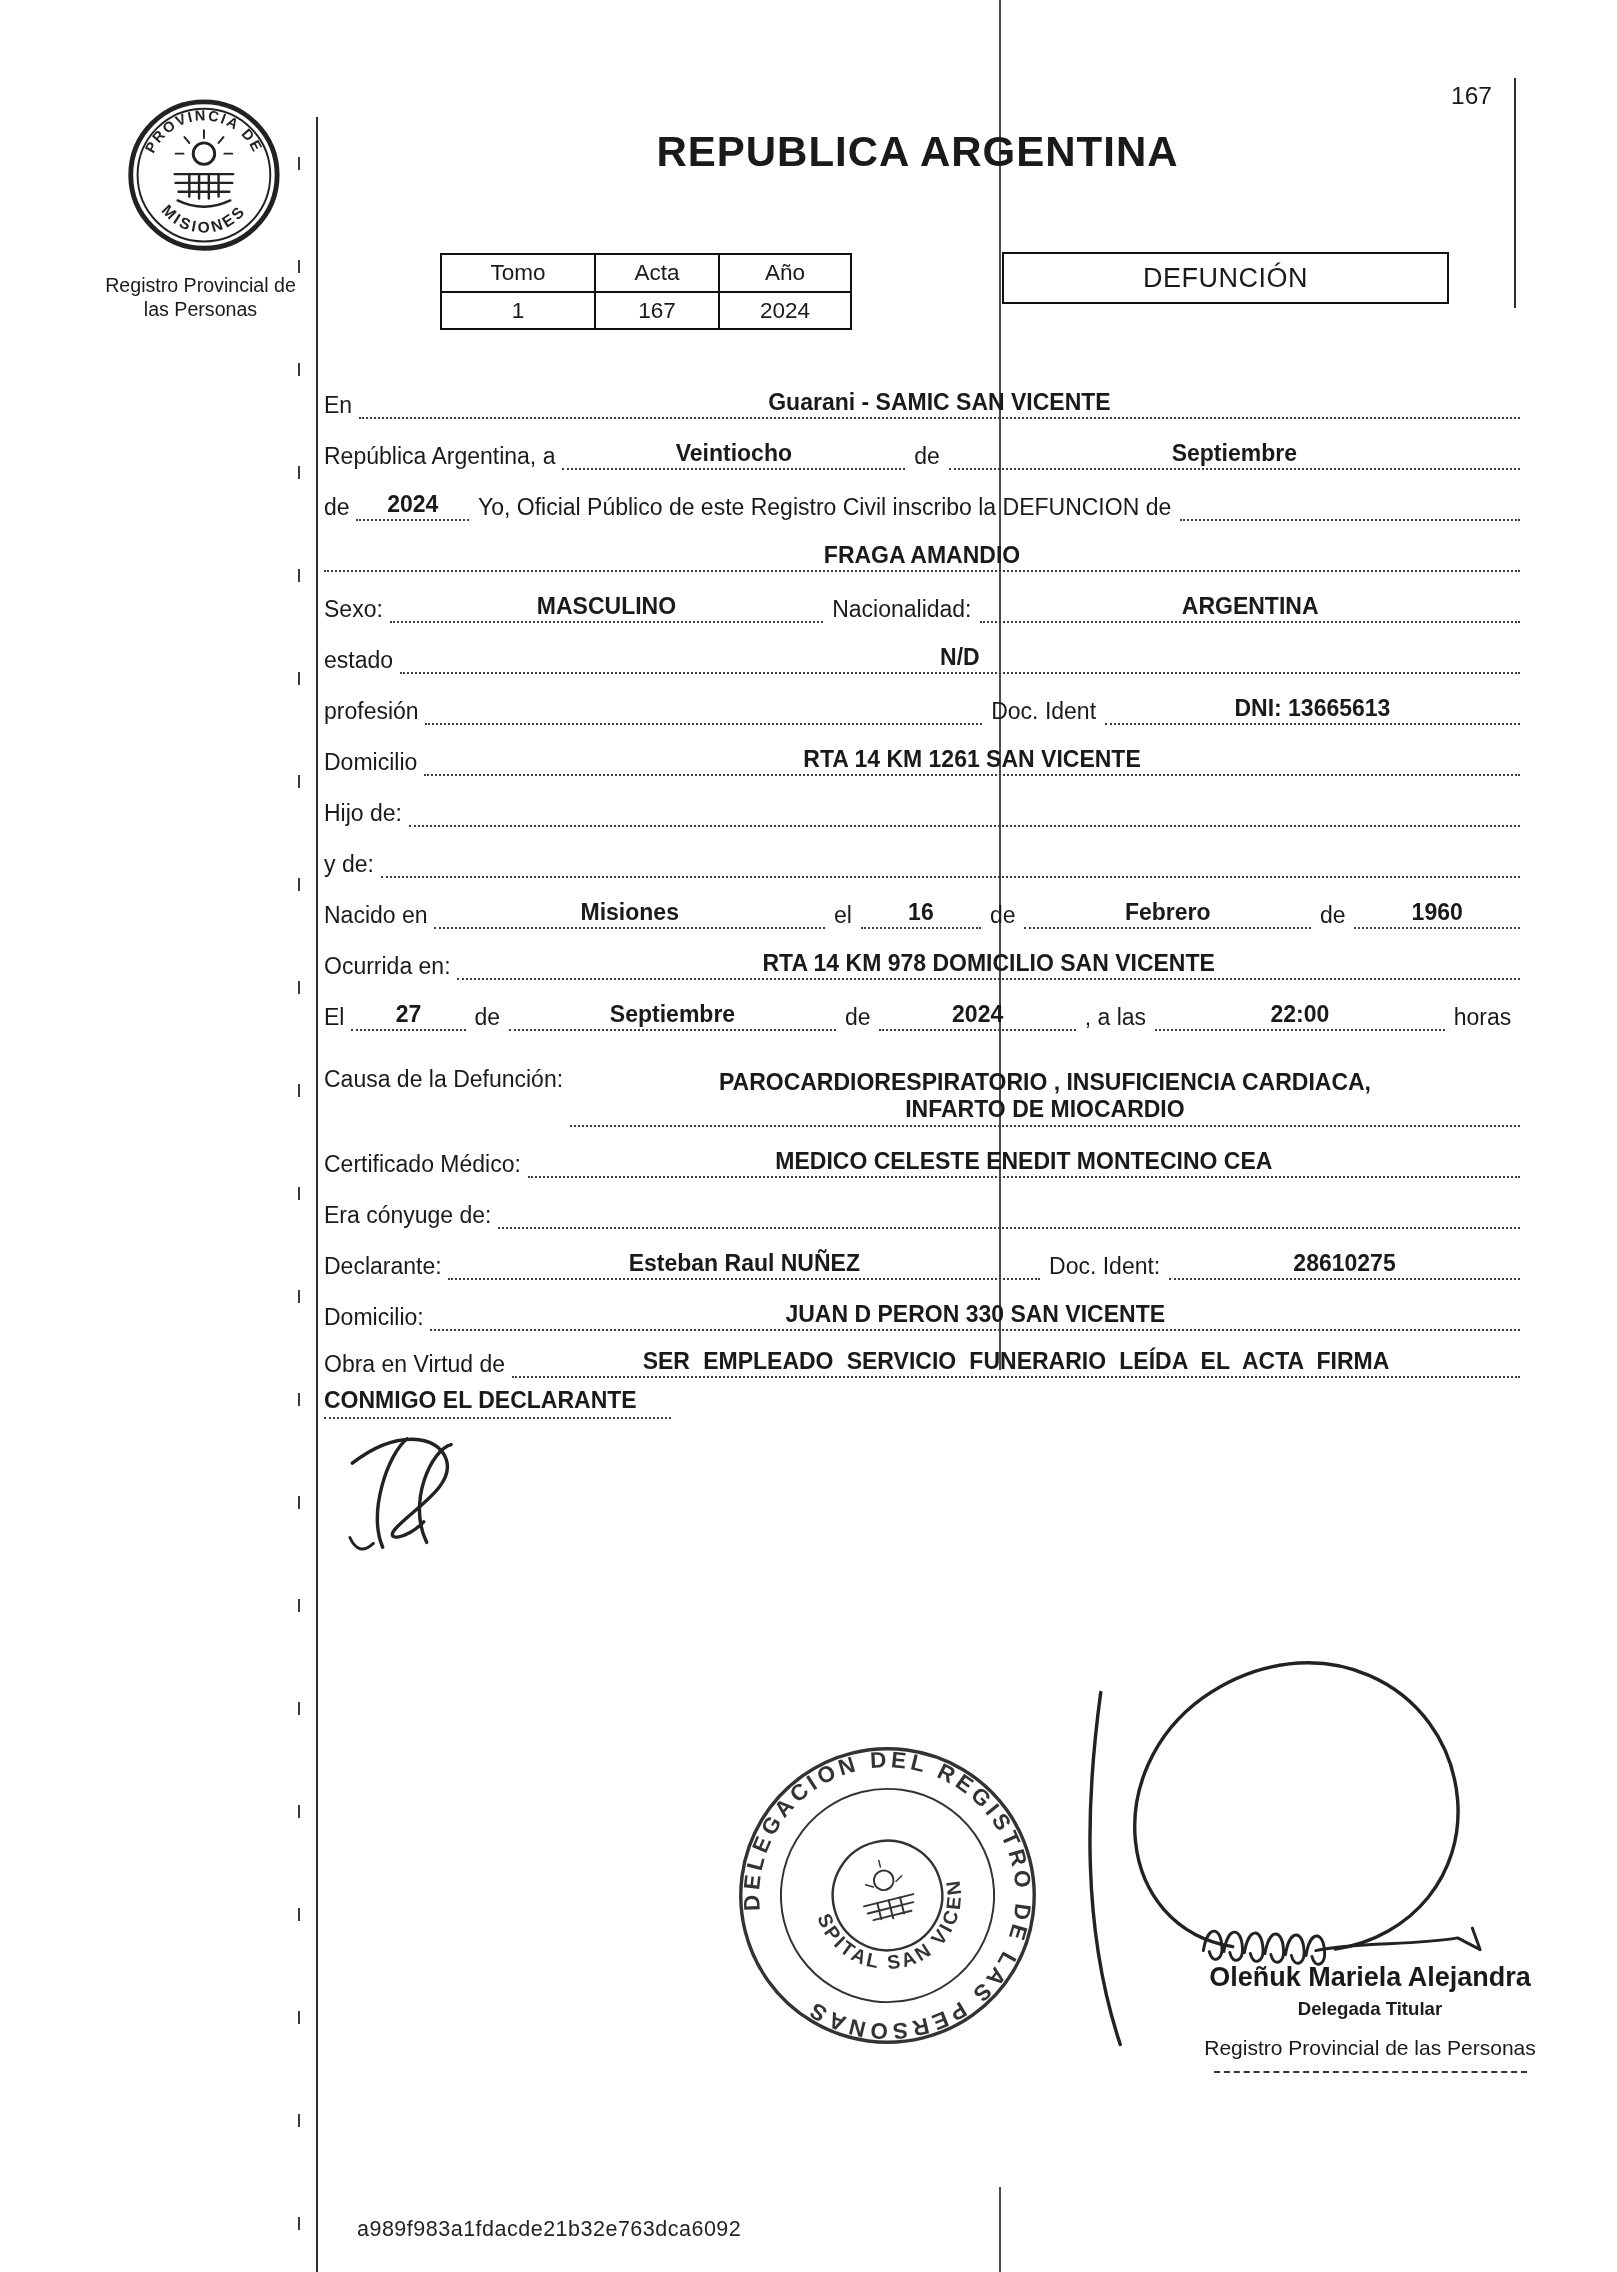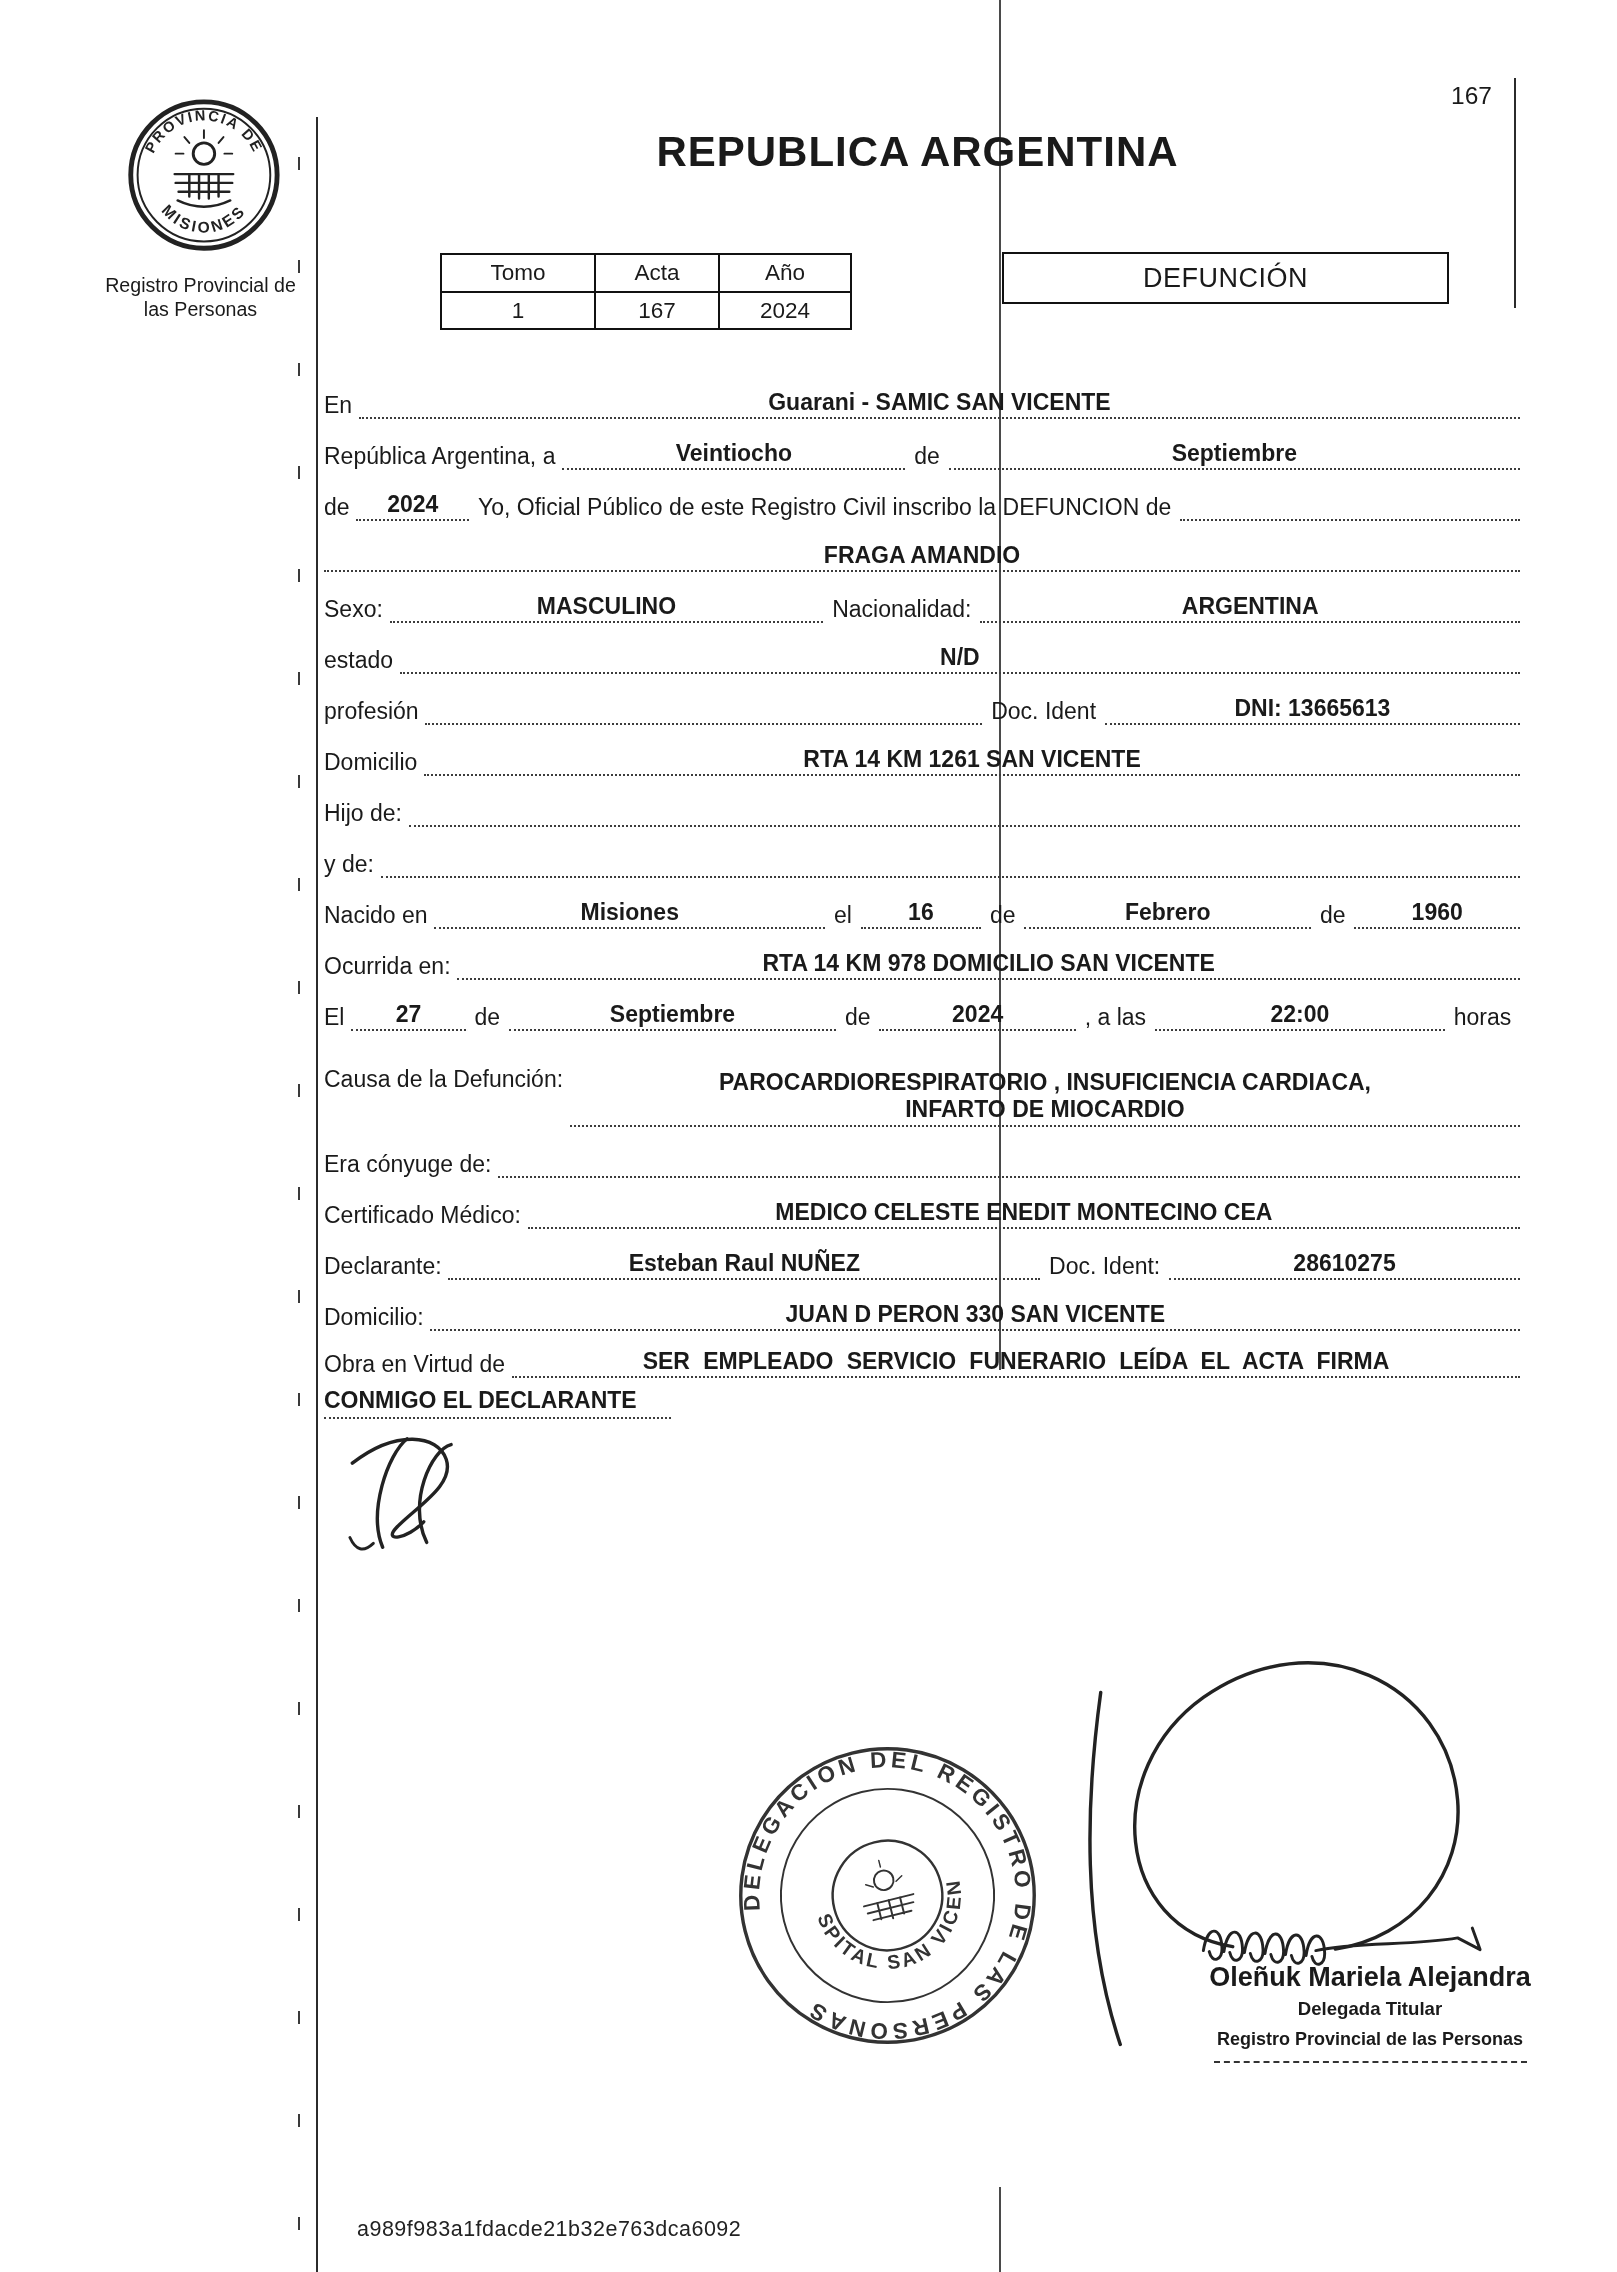--- a/index.html
+++ b/index.html
@@ -52,21 +52,21 @@
   .last-val{display:inline-block;border-bottom:2.4px dotted #3c3c3c;font-weight:bold;
     padding:0 34px 2.9px 0;}
 
   
   .declarant-signature{position:absolute;left:323px;top:1424px;}
   .official-signature{position:absolute;left:1042px;top:1624px;}
   .stamp-wrap{position:absolute;left:731px;top:1739px;transform:rotate(-14deg);opacity:.92;}
   .sig-block{position:absolute;left:1194px;top:1962px;width:352px;text-align:center;}
   .sig-name{font-size:27px;font-weight:bold;}
   .sig-title{font-size:18.6px;font-weight:bold;margin-top:4.9px;}
-  .sig-org{font-size:18px;font-weight:bold;margin-top:9px;}
+  .sig-org{font-size:21px;font-weight:normal;margin-top:16px;}
   .sig-dash{margin-top:10.8px;border-top:2px dashed #333;width:313px;margin-left:19.6px;}
 
   .hash{position:absolute;left:357px;top:2217px;font-size:21.5px;letter-spacing:0.5px;color:#222;}
 
   svg{display:block;}
   .ink{stroke:#222;fill:none;stroke-linecap:round;stroke-linejoin:round;}
 </style>
 </head>
 <body>
 
@@ -215,27 +215,27 @@
 
     <div class="row-cause">
       <span class="lbl">Causa de la Defunción:</span>
       <span class="cause-val">
         <span>PAROCARDIORESPIRATORIO , INSUFICIENCIA CARDIACA,</span>
         <span>INFARTO DE MIOCARDIO</span>
       </span>
     </div>
 
     <div class="row">
+      <span class="lbl">Certificado Médico:</span>
+      <span class="fill">MEDICO CELESTE ENEDIT MONTECINO CEA</span>
+    </div>
+
+    <div class="row">
       <span class="lbl">Era cónyuge de:</span>
       <span class="fill"></span>
-    </div>
-
-    <div class="row">
-      <span class="lbl">Certificado Médico:</span>
-      <span class="fill">MEDICO CELESTE ENEDIT MONTECINO CEA</span>
     </div>
 
     <div class="row">
       <span class="lbl">Declarante:</span>
       <span class="fill" style="flex:1.45">Esteban Raul NUÑEZ</span>
       <span class="mid">Doc. Ident:</span>
       <span class="fill" style="flex:0.85">28610275</span>
     </div>
 
     <div class="row">

